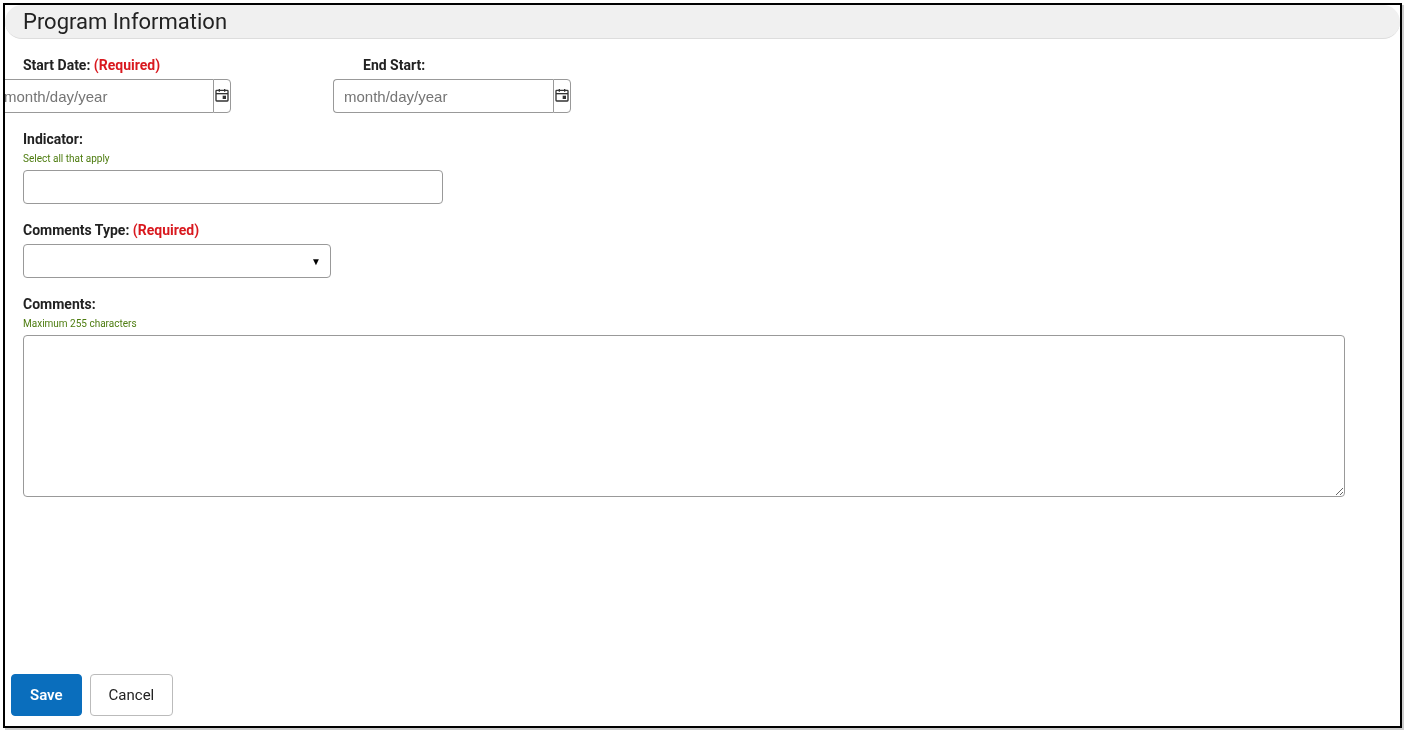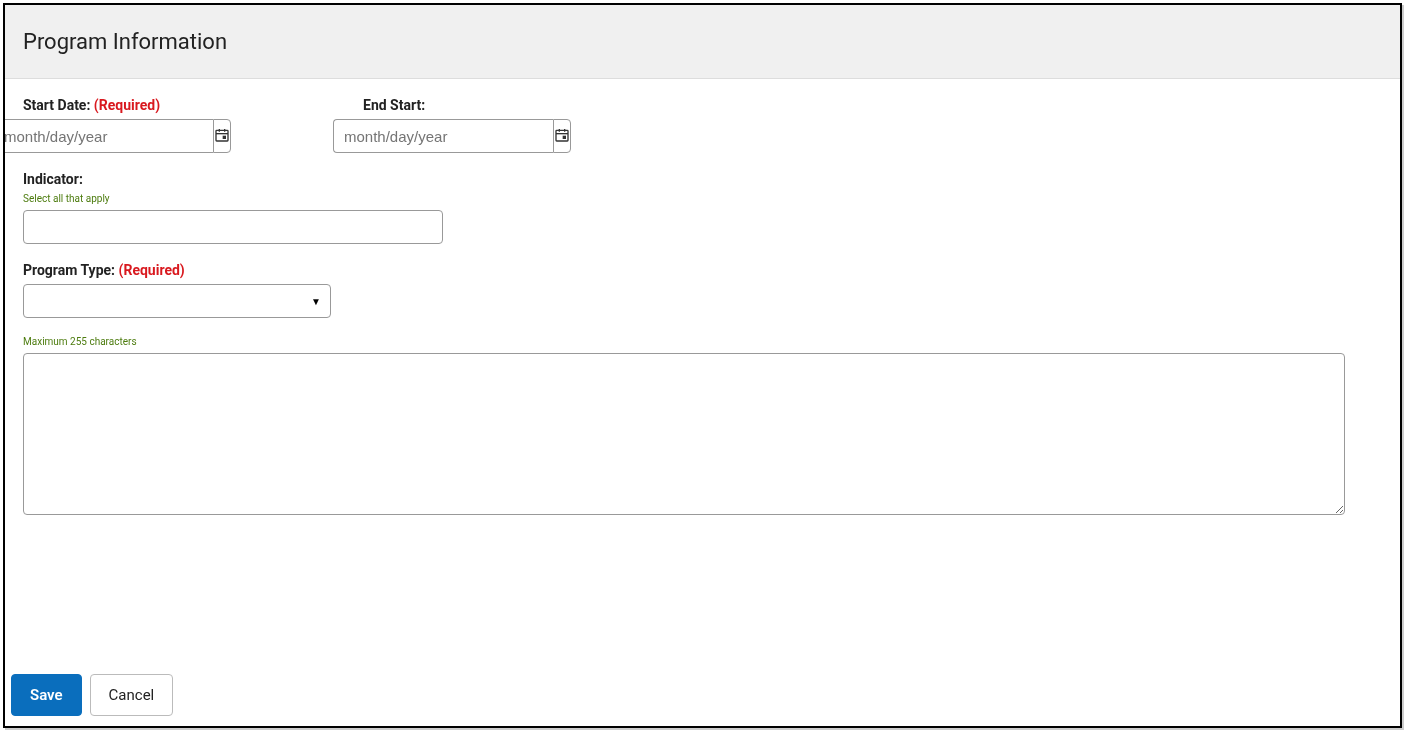--- a/index.html
+++ b/index.html
@@ -15,22 +15,23 @@
     .container {
       border: 2px solid #000;
       background: #fff;
       height: 725px;
       display: flex;
       flex-direction: column;
       box-shadow: 2px 2px 0 rgba(0,0,0,0.2);
     }
     .header {
       background: #f0f0f0;
-      padding: 24px 18px;
+      padding: 4px 18px;
       border-bottom: 1px solid #ddd;
+      border-radius: 19px;
     }
     .header h1 {
       font-size: 22px;
       font-weight: 400;
       color: #222;
     }
     .form-body {
       padding: 18px 26px 0 18px;
       flex: 1;
       overflow: auto;
@@ -218,32 +219,33 @@
     </div>
 
     <div class="field">
       <label class="label">Indicator:</label>
       <div class="helper">Select all that apply</div>
       <div class="multiselect"></div>
     </div>
 
     <div class="field">
       <label class="label">
-        <span>Program Type:</span>
+        <span>Comments Type:</span>
         <span class="required">(Required)</span>
       </label>
       <div class="select-wrap">
         <select class="select">
           <option></option>
         </select>
         <span class="select-caret">▼</span>
       </div>
     </div>
 
     <div class="field">
+      <label class="label">Comments:</label>
       <div class="helper">Maximum 255 characters</div>
       <textarea class="textarea" style=""></textarea>
     </div>
 
   </div>
 
   <div class="footer">
     <button class="btn btn-primary">Save</button>
     <button class="btn btn-secondary">Cancel</button>
   </div>

